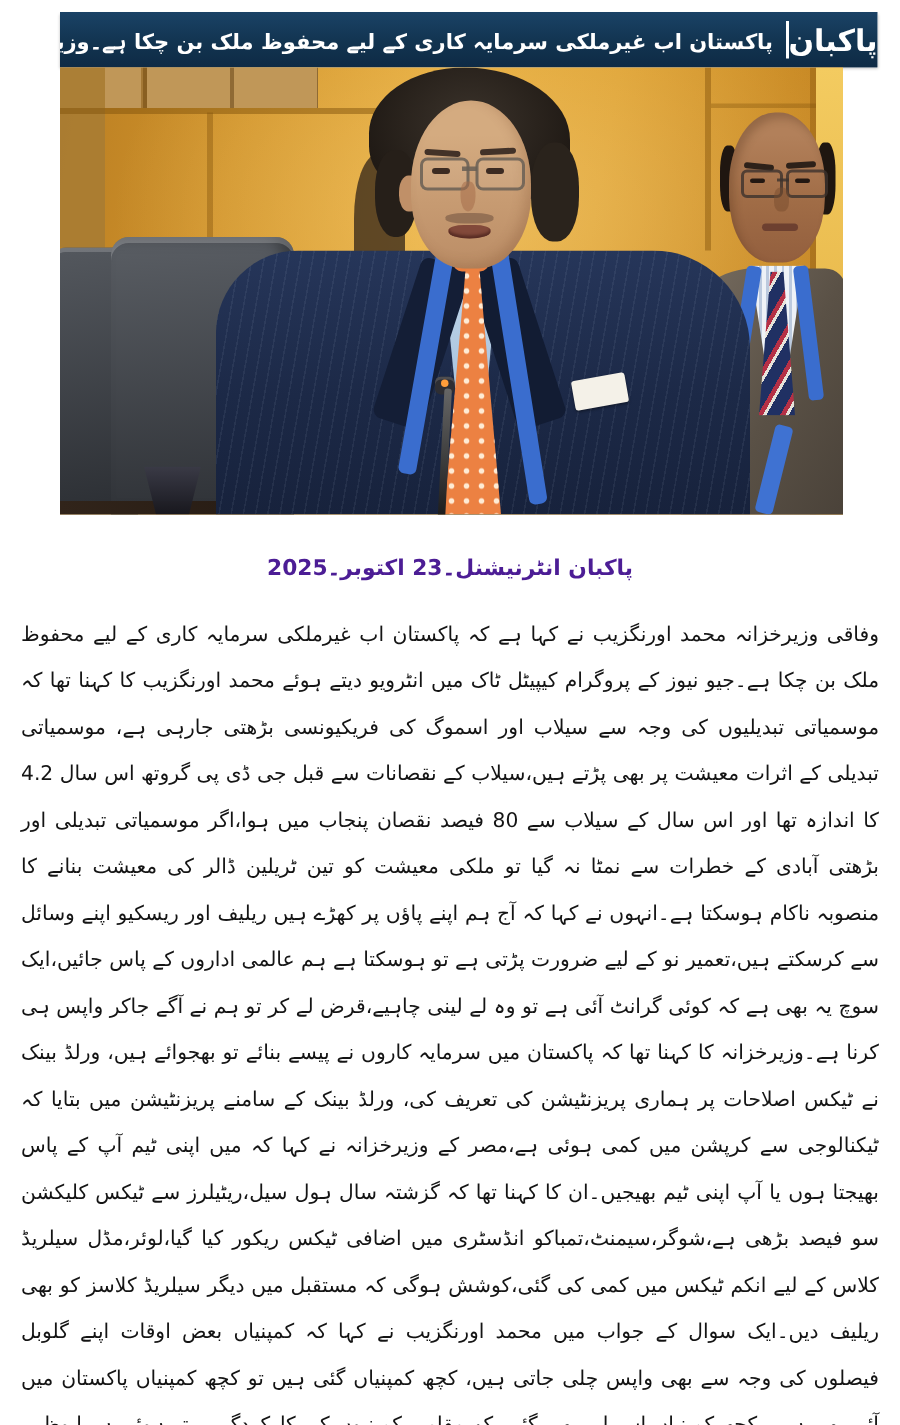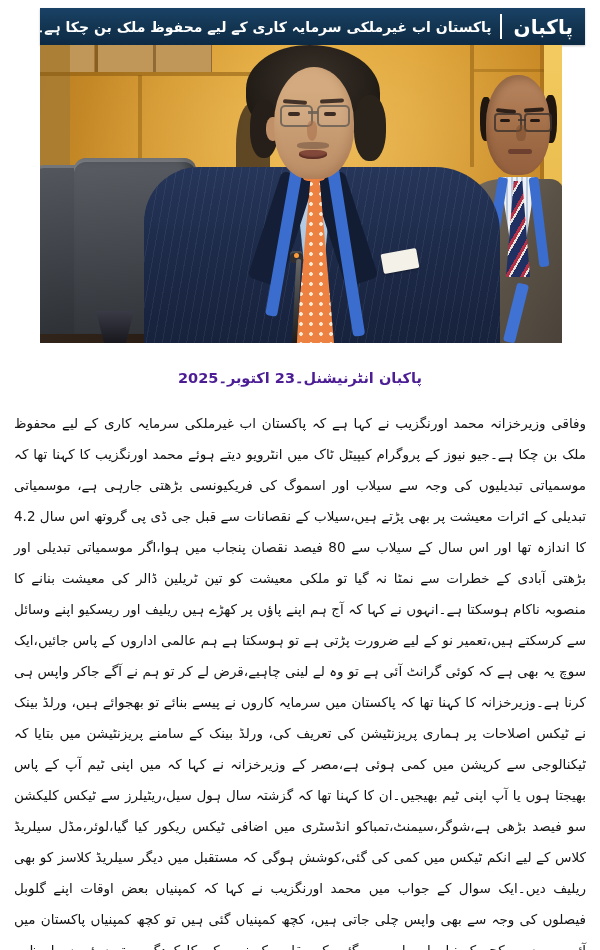--- a/index.html
+++ b/index.html
@@ -7,21 +7,21 @@
     width:600px;height:950px;position:relative;background:#ffffff;
     font-family:"DejaVu Sans", sans-serif;overflow:hidden;
   }
   
   .masthead{
     position:absolute;left:40px;top:8px;width:545px;height:37px;
     background:linear-gradient(180deg,#1a4266 0%,#123450 55%,#0e2a45 100%);
     display:flex;align-items:center;direction:rtl;
     box-shadow:0 1px 2px rgba(0,0,0,.25);
   }
-  .brand{color:#fff;font-size:20px;font-weight:bold;padding:0 12px;white-space:nowrap;letter-spacing:.5px;}
+  .brand{color:#fff;font-size:20px;font-weight:bold;padding:0 0;white-space:nowrap;letter-spacing:.5px;}
   .brand-divider{width:2px;height:25px;background:#ffffff;flex:0 0 2px;}
   .headline-wrap{flex:1;text-align:center;padding:0 8px;overflow:hidden;}
   .headline{color:#ffffff;font-size:14px;font-weight:bold;white-space:nowrap;}
   
   .photo{
     position:absolute;left:40px;top:45px;width:522px;height:298px;overflow:hidden;
     background:
       radial-gradient(ellipse at 55% 32%, rgba(255,224,150,.38), rgba(0,0,0,0) 62%),
       linear-gradient(100deg,#b97d22 0%,#d2952c 22%,#e5a937 45%,#dda031 65%,#cb8c26 85%,#c08124 100%);
   }

